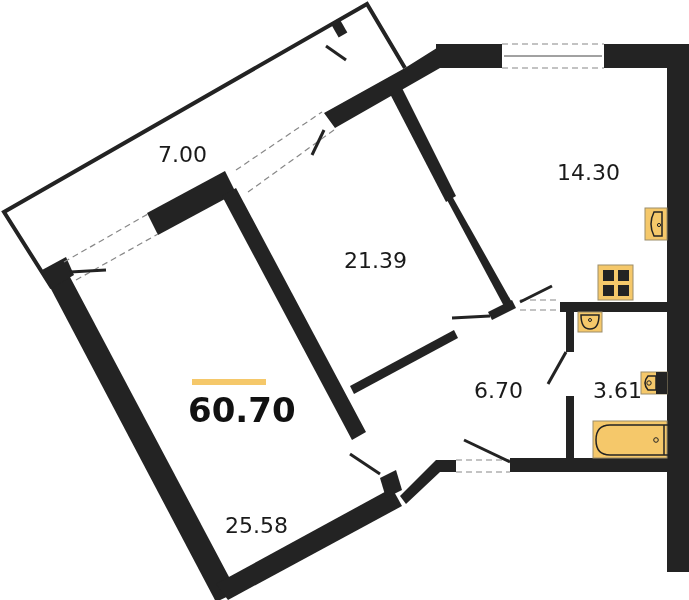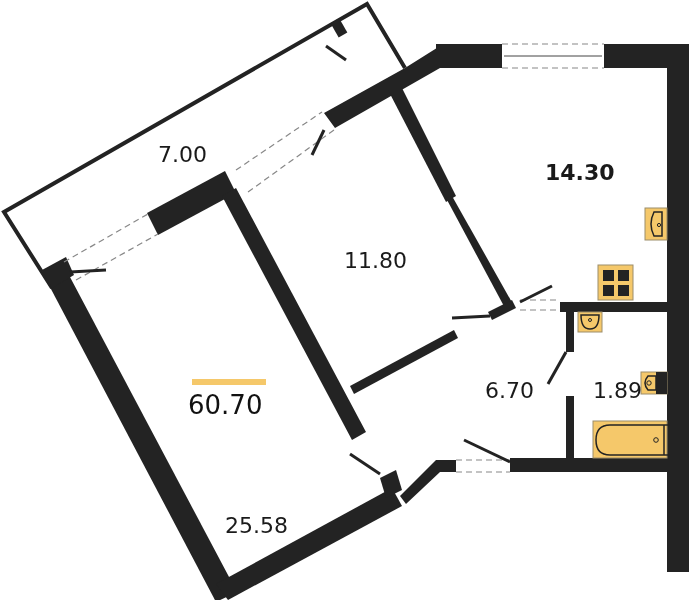--- a/index.html
+++ b/index.html
@@ -1,19 +1,19 @@
 <!DOCTYPE html>
 <html><head>
 <meta charset="utf-8">
 <style>
   html, body { margin: 0; padding: 0; background: #ffffff; }
   body { width: 689px; height: 600px; position: relative; overflow: hidden; font-family: "DejaVu Sans", sans-serif; }
   svg { position: absolute; left: 0; top: 0; }
   .label { position: absolute; color: #1a1a1a; font-family: "DejaVu Sans", sans-serif; font-size: 22px; white-space: nowrap; }
-  .total { position: absolute; left: 188px; top: 390px; font-family: "DejaVu Sans", sans-serif; font-weight: normal; font-size: 26px; color: #111; }
+  .total { position: absolute; left: 188px; top: 390px; font-family: "DejaVu Sans", sans-serif; font-weight: bold; font-size: 34px; color: #111; }
   .total-bar { position: absolute; left: 192px; top: 379px; width: 74px; height: 6px; background: #f5c86a; }
 </style>
 </head>
 <body>
 
 <svg width="689" height="600" viewBox="0 0 689 600">
 
   <polyline points="52,288 4,212 367,4 405,68" fill="none" stroke="#232323" stroke-width="4"></polyline>
 
   <g fill="#232323">
@@ -106,20 +106,20 @@
   </g>
   <g>
     <rect x="593" y="421" width="74" height="37" fill="#f5c86a" stroke="#9c8d6a" stroke-width="1"></rect>
     <path d="M670 425 L610 425 Q596 425 596 440 Q596 455 610 455 L670 455" fill="none" stroke="#232323" stroke-width="1.5"></path>
     <line x1="664" y1="425" x2="664" y2="455" stroke="#232323" stroke-width="1.5"></line>
     <circle cx="656" cy="440" r="2.3" fill="none" stroke="#232323"></circle>
   </g>
 </svg>
 
 <div class="label" style="left:158px; top:142px;">7.00</div>
-<div class="label" style="left:344px; top:248px;">11.80</div>
-<div class="label" style="left:545px; top:160px;font-weight:bold;">14.30</div>
-<div class="label" style="left:474px; top:378px;margin-left:11px;">6.70</div>
-<div class="label" style="left:593px; top:378px;">1.89</div>
+<div class="label" style="left:344px; top:248px;">21.39</div>
+<div class="label" style="left:557px; top:160px;">14.30</div>
+<div class="label" style="left:474px; top:378px;">6.70</div>
+<div class="label" style="left:593px; top:378px;">3.61</div>
 <div class="label" style="left:225px; top:513px;">25.58</div>
 
 <div class="total-bar"></div>
 <div class="total">60.70</div>
 
 </body></html>

